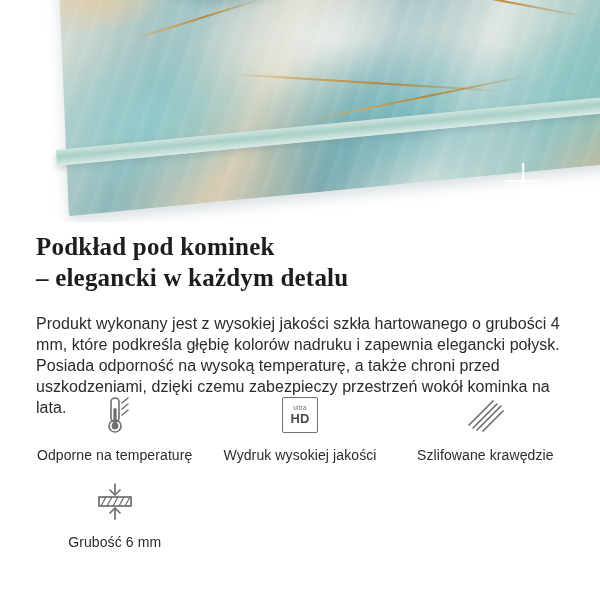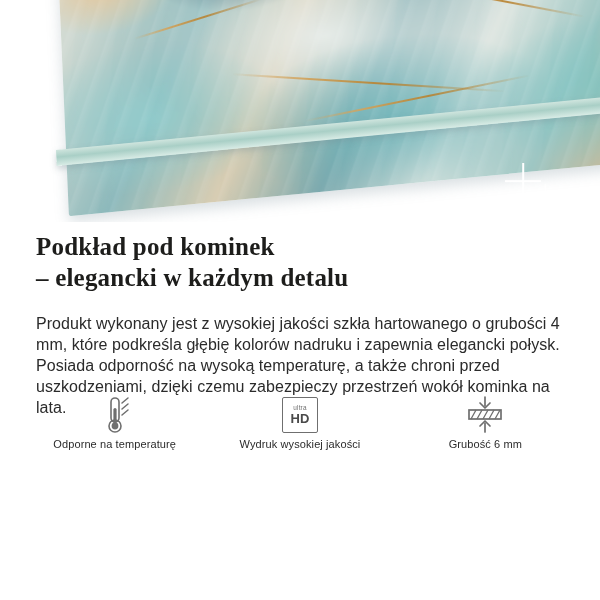--- a/index.html
+++ b/index.html
@@ -159,21 +159,22 @@
     align-items: center;
     justify-content: flex-start;
   }
   .feature-icon {
     height: 46px;
     display: flex;
     align-items: center;
     justify-content: center;
   }
   .feature-label {
-    font-size: 11px;
+    margin-top: 9px;
+    font-size: 14px;
     color: #2b2b2b;
     text-align: center;
     letter-spacing: 0.1px;
   }
   .ultrahd {
     width: 34px;
     height: 34px;
     border: 1.6px solid #6f6f6f;
     border-radius: 2px;
     display: flex;
@@ -245,20 +246,31 @@
         <div class="ultrahd">
           <span class="u1">ultra</span>
           <span class="u2">HD</span>
         </div>
       </div>
       <div class="feature-label">Wydruk wysokiej jakości</div>
     </div>
 
 
 
+    <div class="feature">
+      <div class="feature-icon">
+        <svg width="44" height="40" viewBox="0 0 44 40">
+          <path d="M6 30 L30 6" stroke="#6f6f6f" stroke-width="1.7" stroke-linecap="round"></path>
+          <path d="M10 33 L34 9" stroke="#6f6f6f" stroke-width="1.7" stroke-linecap="round"></path>
+          <path d="M14 35 L38 11" stroke="#6f6f6f" stroke-width="1.7" stroke-linecap="round"></path>
+          <path d="M20 36 L40 16" stroke="#6f6f6f" stroke-width="1.7" stroke-linecap="round"></path>
+        </svg>
+      </div>
+      <div class="feature-label">Szlifowane krawędzie</div>
+    </div>
 
     <div class="feature">
       <div class="feature-icon">
         <svg width="44" height="44" viewBox="0 0 44 44">
           <path d="M22 4 V13" stroke="#6f6f6f" stroke-width="1.7" stroke-linecap="round"></path>
           <path d="M17 10 L22 15 L27 10" fill="none" stroke="#6f6f6f" stroke-width="1.7" stroke-linecap="round" stroke-linejoin="round"></path>
           <rect x="6" y="17" width="32" height="9" fill="none" stroke="#6f6f6f" stroke-width="1.7"></rect>
           <path d="M8 26 L13 17 M14 26 L19 17 M20 26 L25 17 M26 26 L31 17 M32 26 L37 17" stroke="#6f6f6f" stroke-width="1.3"></path>
           <path d="M22 39 V30" stroke="#6f6f6f" stroke-width="1.7" stroke-linecap="round"></path>
           <path d="M17 33 L22 28 L27 33" fill="none" stroke="#6f6f6f" stroke-width="1.7" stroke-linecap="round" stroke-linejoin="round"></path>

